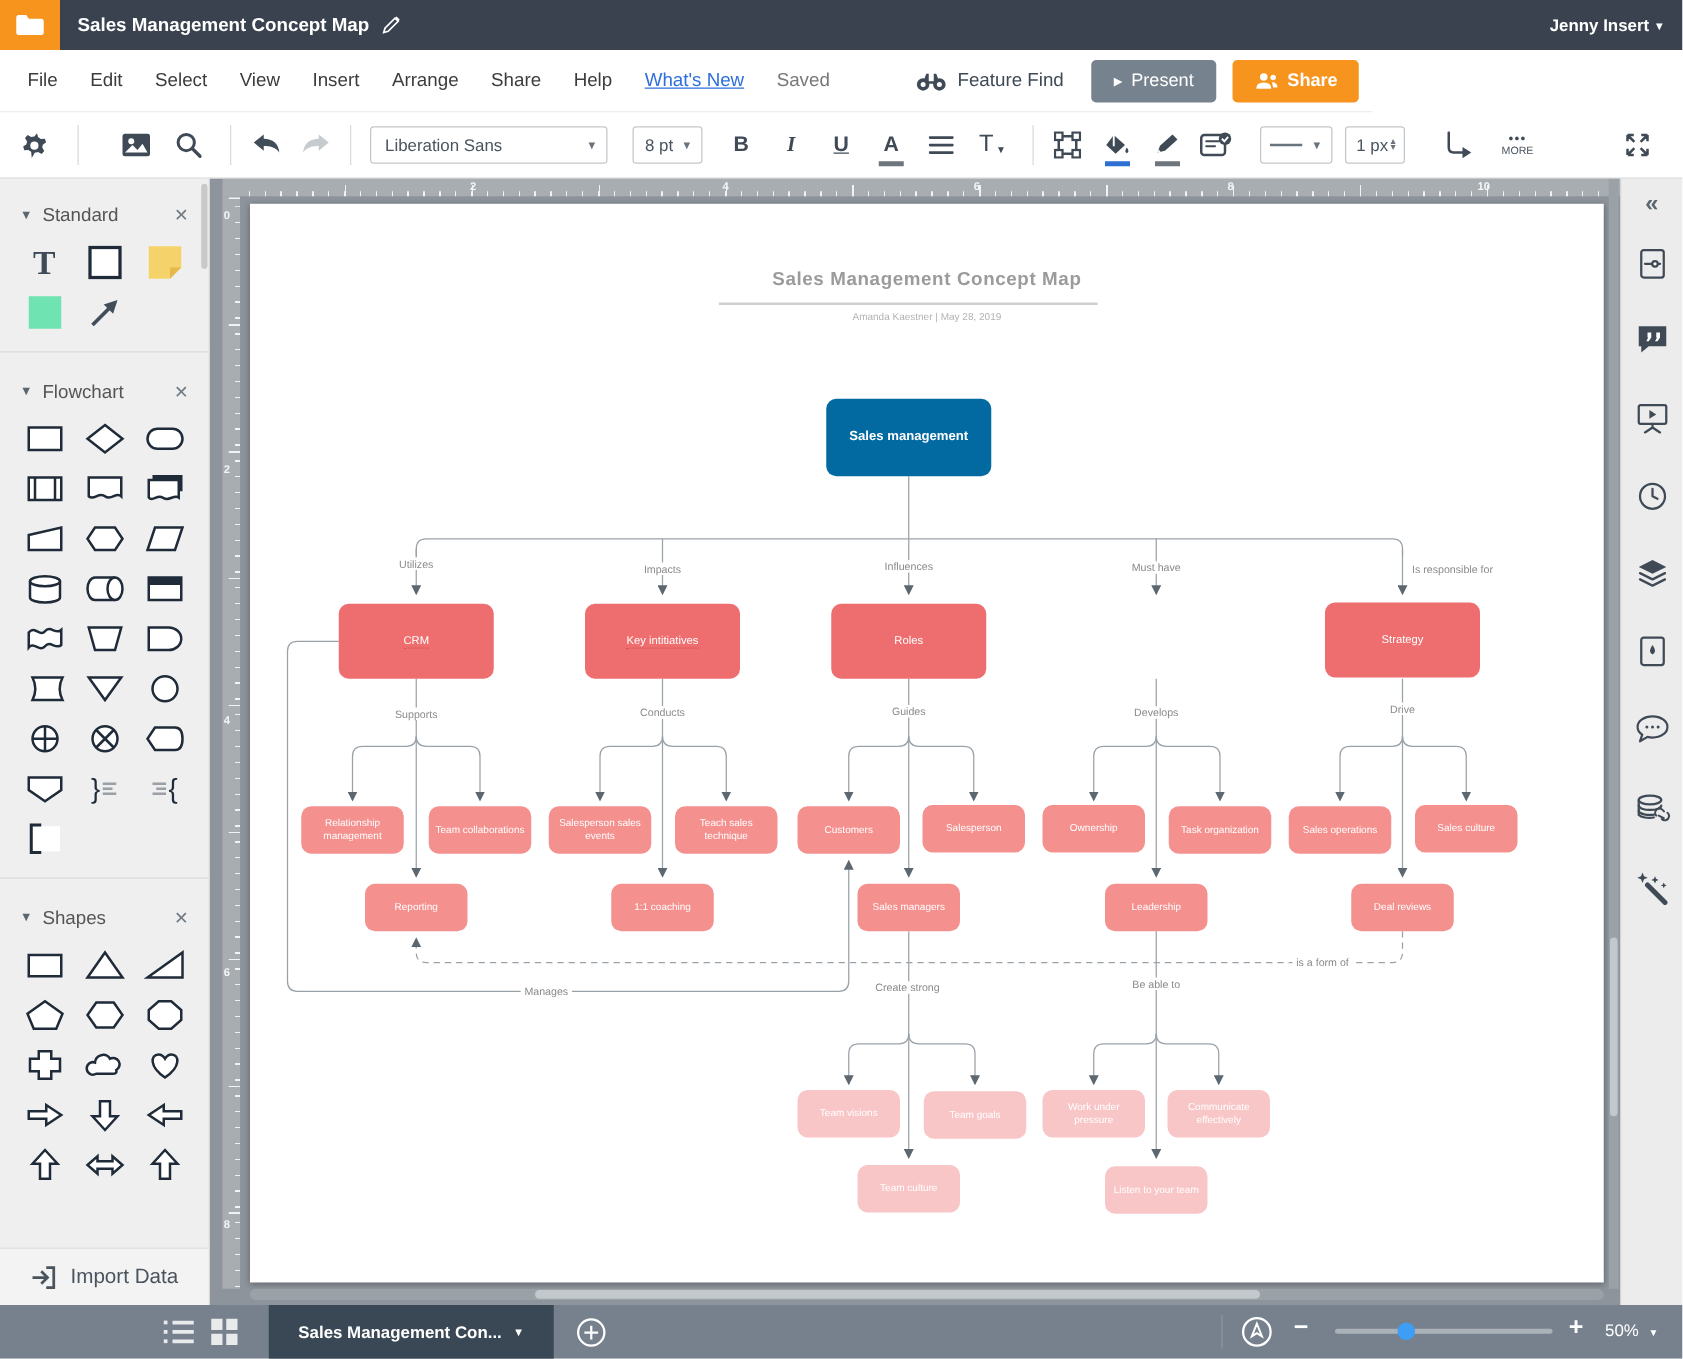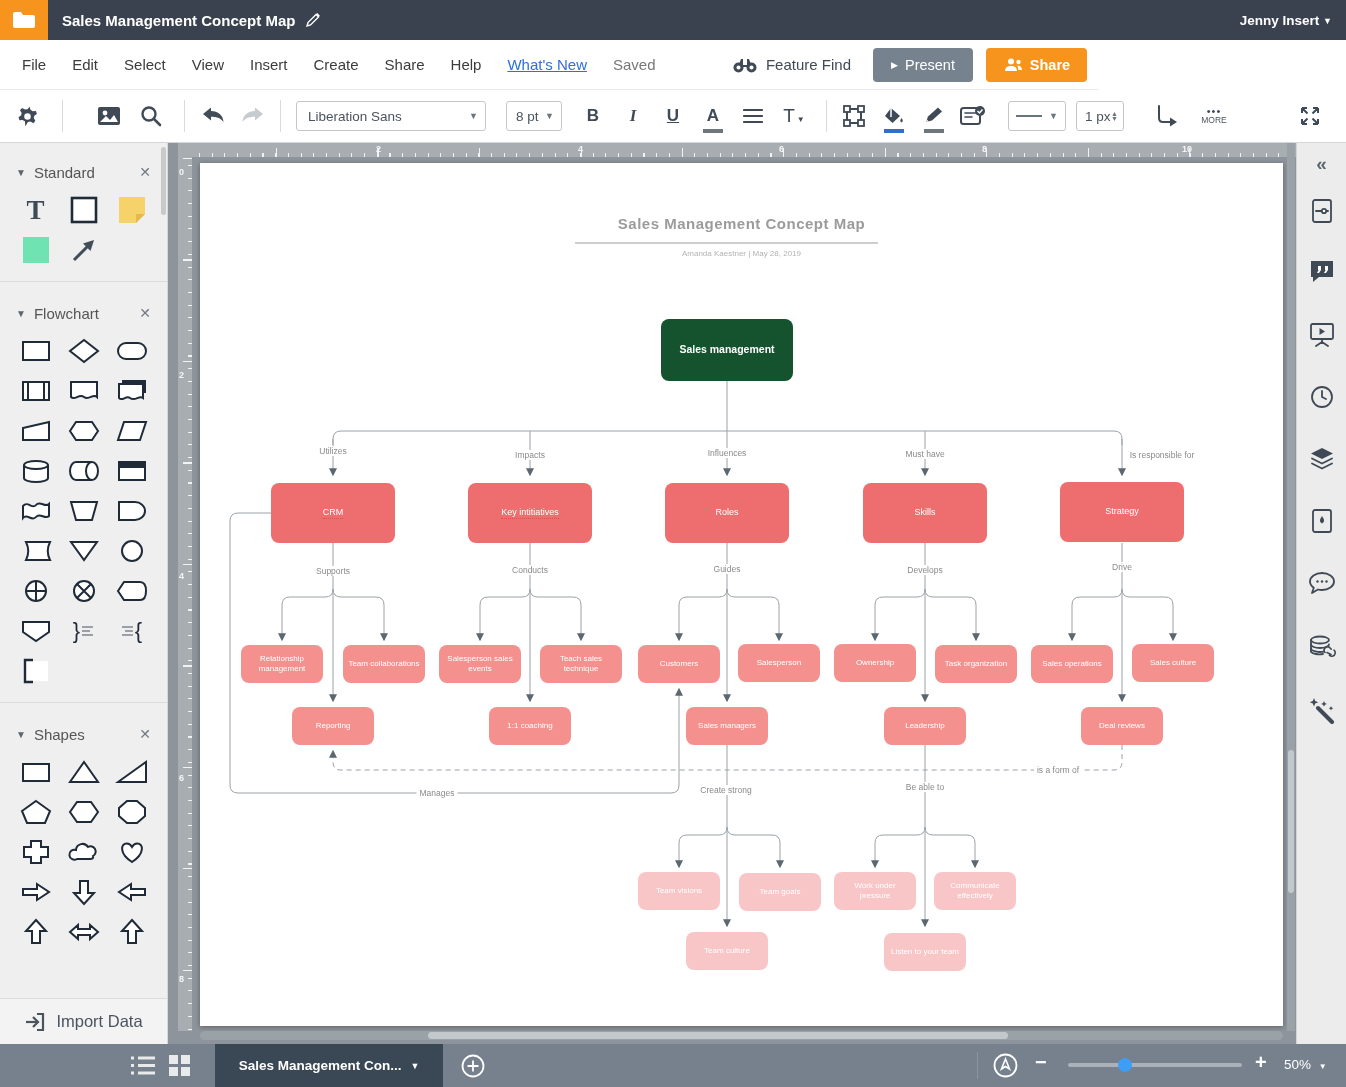--- a/index.html
+++ b/index.html
@@ -77,21 +77,21 @@
   #hscroll .thumb{position:absolute;left:228px;top:1px;width:580px;height:7px;background:#c3c8cc;border-radius:4px;}
   #vscroll{position:absolute;left:1119px;top:0;width:8px;height:888px;background:#9aa1a7;}
   #vscroll .thumb{position:absolute;left:1px;top:607px;width:6px;height:143px;background:#c3c8cc;border-radius:3px;}
 
   
   #pg-title{position:absolute;left:0;top:52px;width:100%;text-align:center;color:#9b9b9b;font-size:15px;font-weight:bold;letter-spacing:.5px;}
   #pg-underline{position:absolute;left:375px;top:79px;width:303px;height:2px;background:#cfcfcf;}
   #pg-byline{position:absolute;left:0;top:86px;width:100%;text-align:center;color:#b3b3b3;font-size:8px;}
   #edges{position:absolute;left:0;top:0;}
   .node{position:absolute;border-radius:8px;color:#fff;display:flex;align-items:center;justify-content:center;text-align:center;line-height:1.3;padding:2px 4px;cursor:pointer;}
-  .n-root{width:132px;height:62px;background:#14532d;font-weight:bold;font-size:10.5px;text-align:right;}
+  .n-root{width:132px;height:62px;background:#0369a1;font-weight:bold;font-size:10.5px;text-align:right;}
   .n-l2{width:124px;height:60px;background:#ee6e6f;font-size:9px;}
   .n-l3{width:82px;height:38px;background:#f4918f;font-size:8px;}
   .n-l5{width:82px;height:38px;background:#f9c6c8;font-size:8px;}
   .sp{border-bottom:1px dotted #d9524e;}
   .elabel{position:absolute;transform:translate(-50%,-50%);background:#fff;color:#8a8a8a;font-size:8.5px;padding:0 3px;white-space:nowrap;}
 
   
   #right-rail{left:1296px;top:143px;width:50px;height:901px;background:#ececec;border-left:1px solid #d5d5d5;}
   .rail-ico{position:absolute;left:50%;transform:translateX(-50%);cursor:pointer;}
   #collapse-ico{font-size:19px;font-weight:bold;color:#5b6770;}
@@ -129,21 +129,21 @@
     <span class="caret">▼</span>
   </span>
 </div>
 
 <div id="menubar" class="abs">
   <span class="menu-item">File</span>
   <span class="menu-item">Edit</span>
   <span class="menu-item">Select</span>
   <span class="menu-item">View</span>
   <span class="menu-item">Insert</span>
-  <span class="menu-item">Create</span>
+  <span class="menu-item">Arrange</span>
   <span class="menu-item">Share</span>
   <span class="menu-item">Help</span>
   <span id="whats-new">What's New</span>
   <span id="saved-label">Saved</span>
   <div id="menu-right">
     <span id="feature-find">
       <span>
         <svg width="26" height="18" viewBox="0 0 26 18">
             <circle cx="6.5" cy="11.5" r="5" class="inkf"></circle>
             <circle cx="19.5" cy="11.5" r="5" class="inkf"></circle>
@@ -657,23 +657,20 @@
       </div>
     <div class="node n-l2" style="left:71px;top:320px;">
         <span class="sp">CRM</span>
       </div>
     <div class="node n-l2" style="left:268px;top:320px;">
         <span class="sp">Key intitiatives</span>
       </div>
     <div class="node n-l2" style="left:465px;top:320px;">
         <span>Roles</span>
       </div>
-    <div class="node n-l2" style="left:663px;top:320px;">
-        <span>Skills</span>
-      </div>
     <div class="node n-l2" style="left:860px;top:319px;">
         <span>Strategy</span>
       </div>
 
     <div class="node n-l3" style="left:41px;top:482px;">
         <span>Relationship management</span>
       </div>
     <div class="node n-l3" style="left:143px;top:482px;">
         <span>Team collaborations</span>
       </div>

